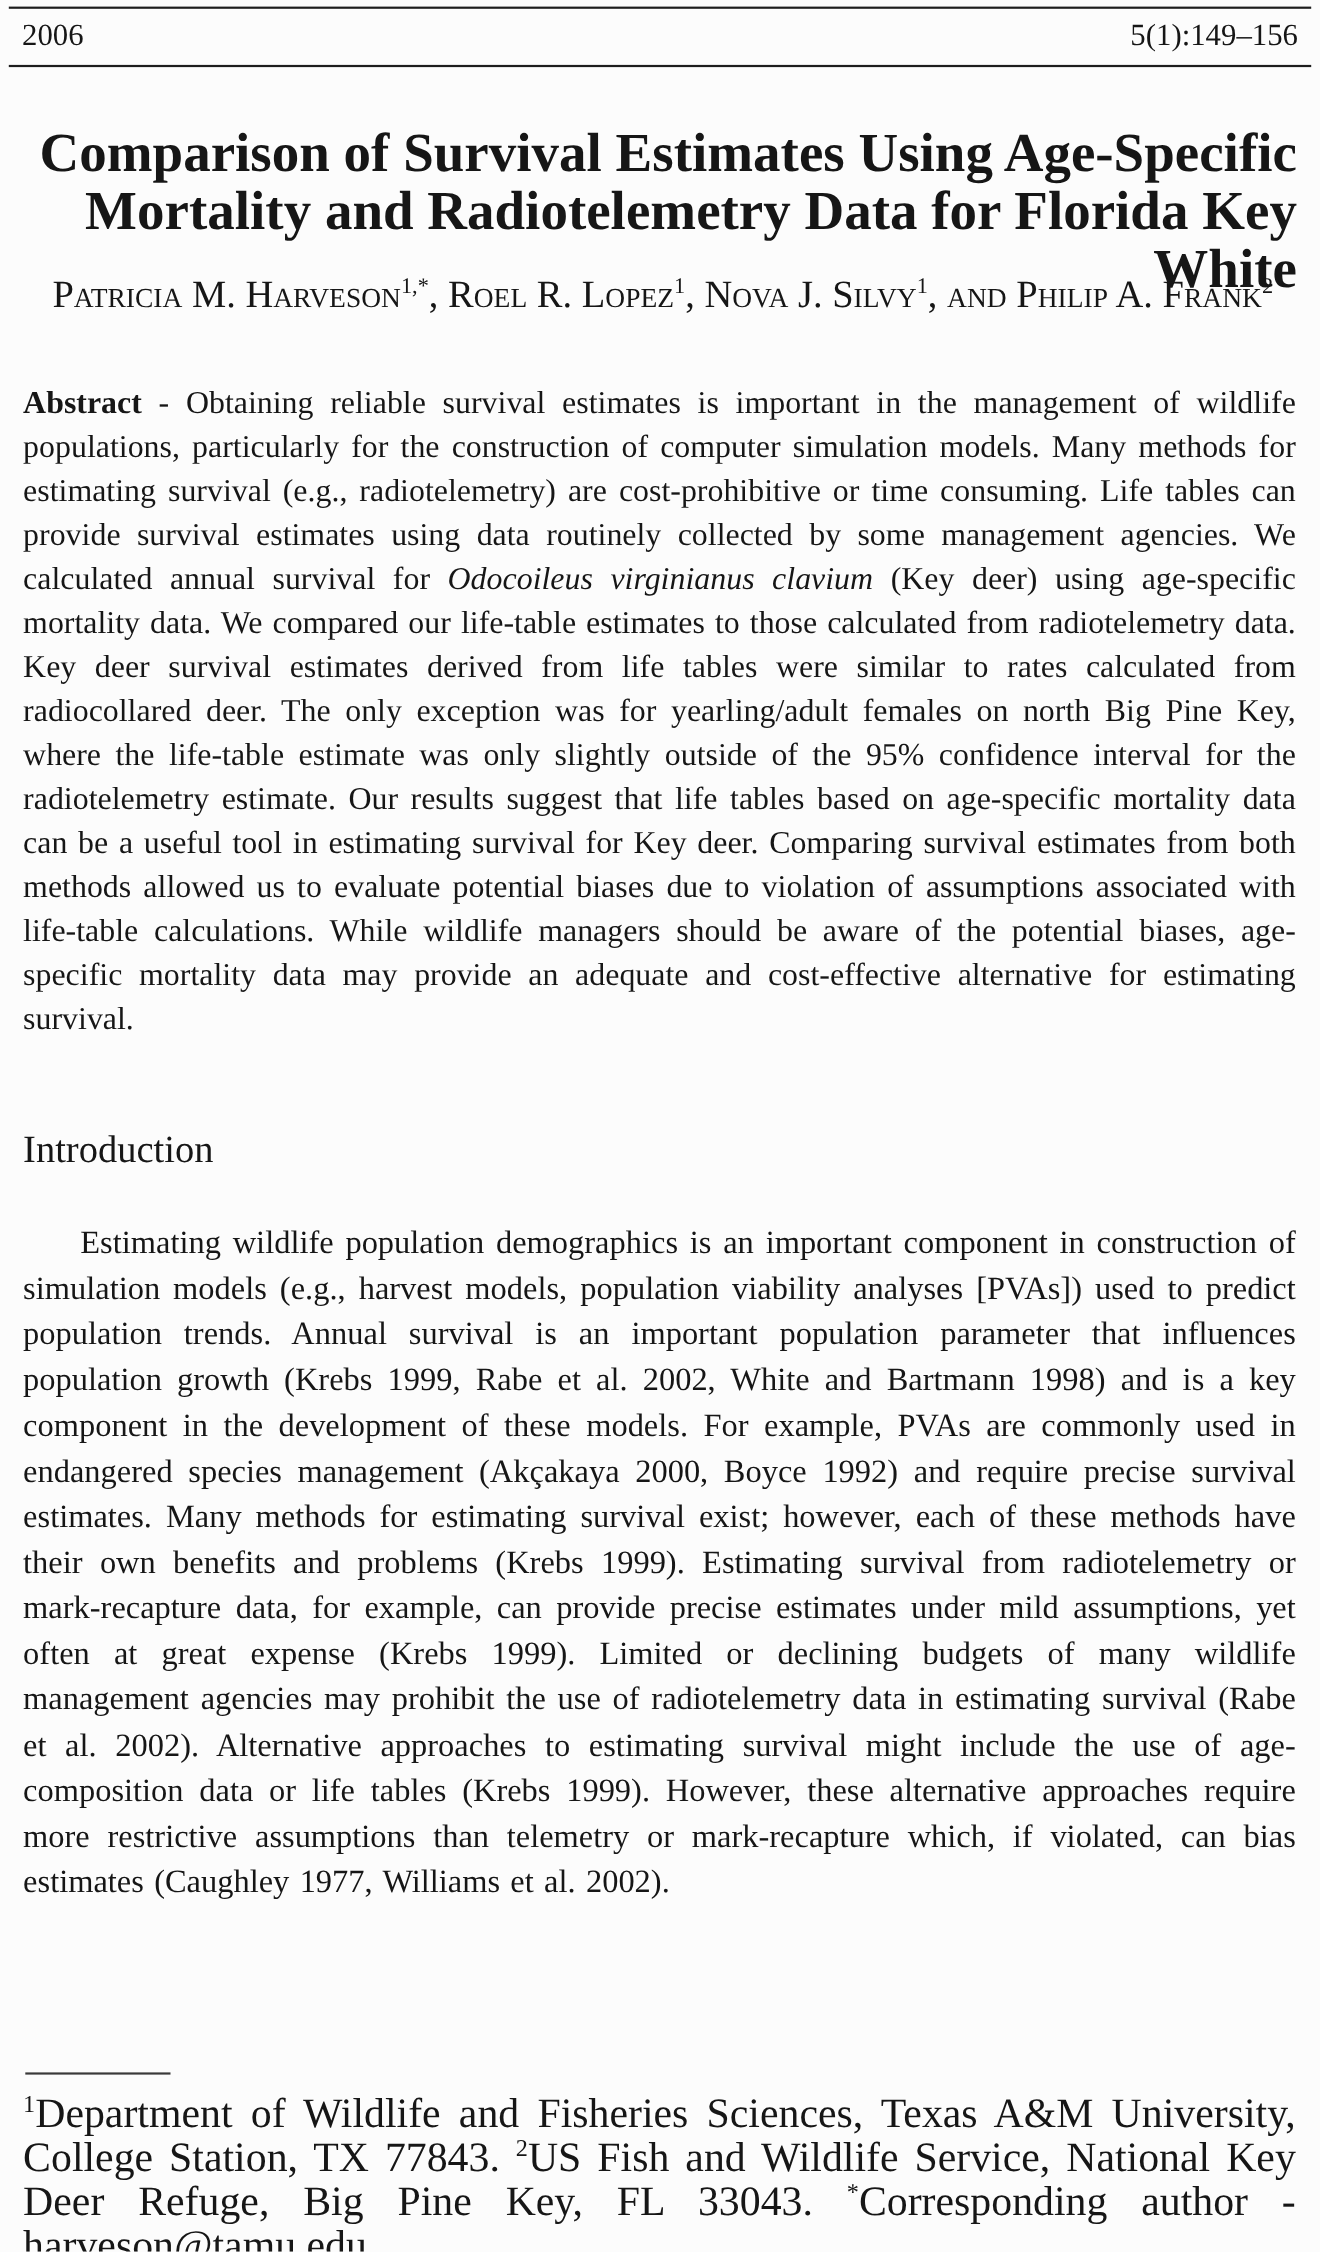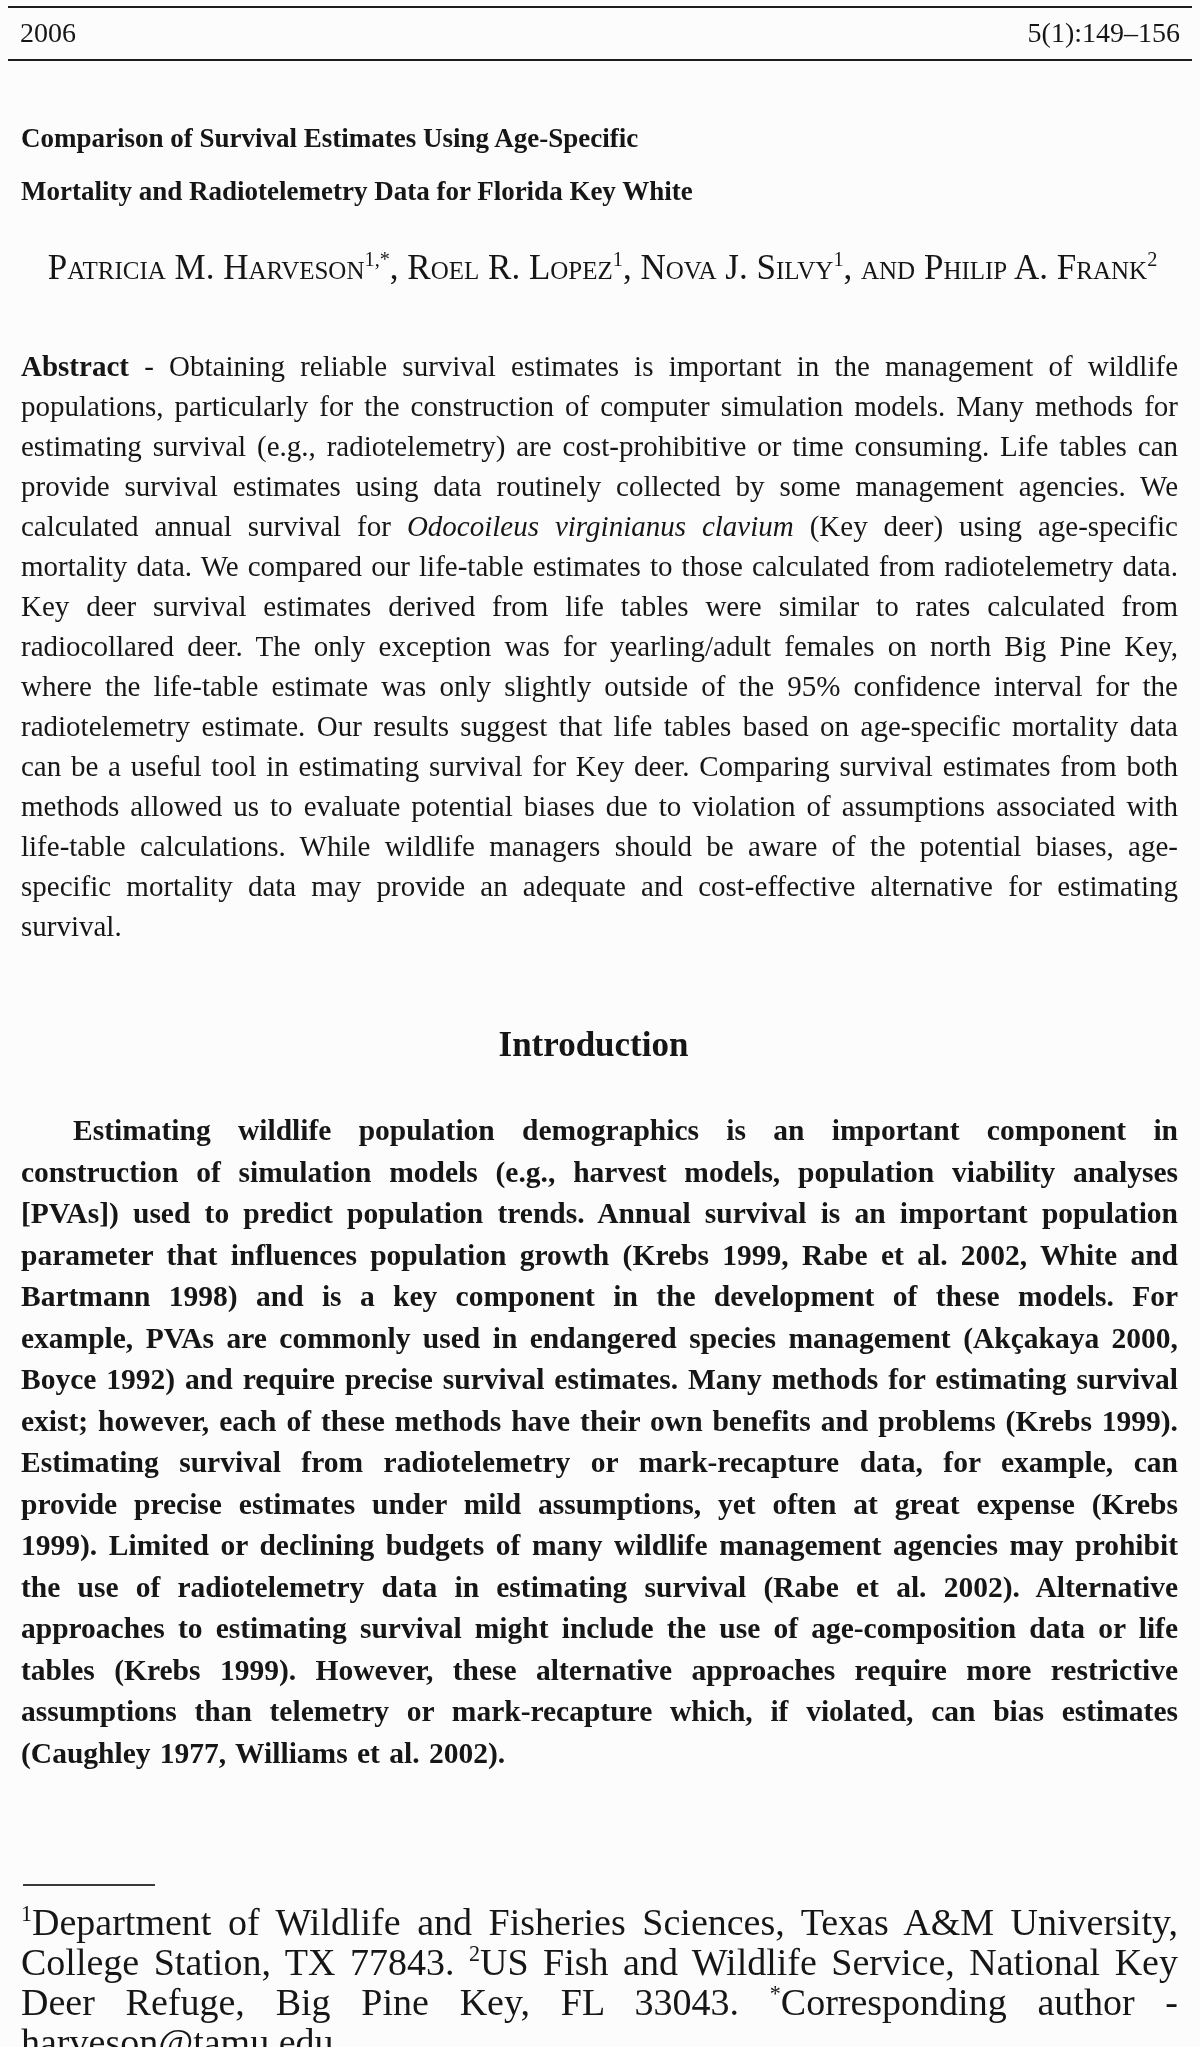--- a/index.html
+++ b/index.html
@@ -29,23 +29,23 @@
     font-size: 28px;
   }
   .jh-left  { flex: 1; text-align: left; }
   .jh-mid   { flex: 2; text-align: center; font-style: italic; }
   .jh-right { flex: 1; text-align: right; }
   .article-title {
     position: absolute;
     top: 112px;
     left: 21px;
     right: 21px;
-    text-align: left;
+    text-align: right;
     font-weight: bold;
-    font-size: 27px;
+    font-size: 50px;
     line-height: 53px;
   }
   .author-line {
     position: absolute;
     top: 250px;
     left: 21px;
     right: 16px;
     text-align: center;
     font-size: 35px;
     line-height: 36px;
@@ -58,36 +58,34 @@
     text-align: justify;
     font-size: 29px;
     line-height: 40px;
     word-spacing: 1.5px;
   }
   .section-heading {
     position: absolute;
     top: 1024px;
     left: 21px;
     right: 34px;
-    text-align: center;
-    font-weight: bold;
+    font-weight: normal;
     font-size: 35px;
     line-height: 42px;
   }
   .intro-paragraph {
     position: absolute;
     top: 1110px;
     left: 21px;
     right: 22px;
     text-align: justify;
     font-size: 29.5px;
     line-height: 41.5px;
     text-indent: 52px;
     word-spacing: 2px;
-    font-weight: bold;
   }
   .footnote-block {
     position: absolute;
     top: 1884px;
     left: 21px;
     right: 22px;
   }
   .footnote-divider {
     width: 132px;
     height: 0;

